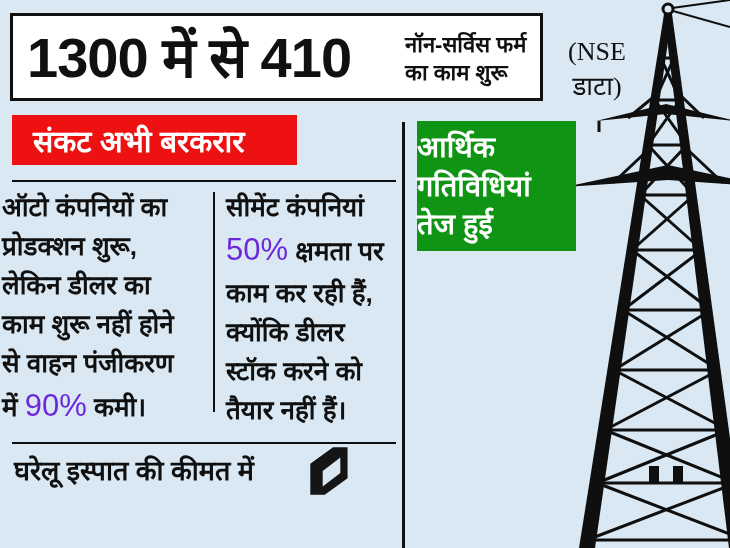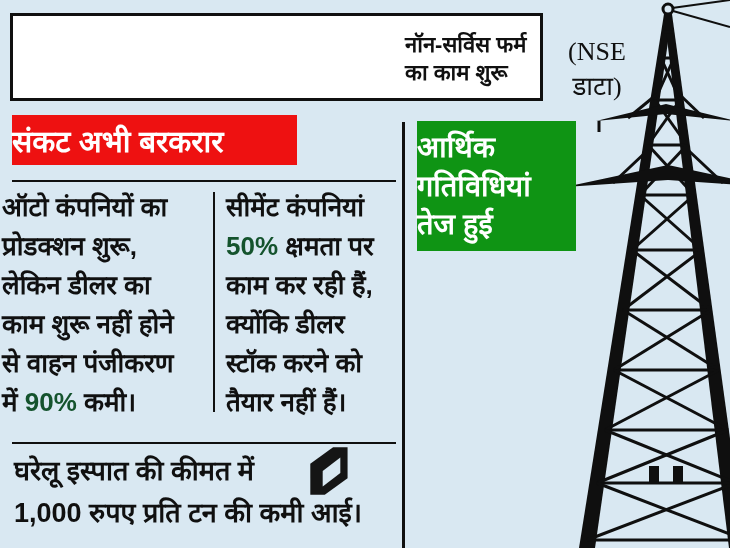--- a/index.html
+++ b/index.html
@@ -25,35 +25,35 @@
     font-size:22px; font-weight:700; line-height:1.28; color:#101010;
   }
   .source-note{
     position:absolute; left:549px; top:34px; width:96px;
     font-family:"Liberation Serif","DejaVu Serif",serif;
     font-size:26px; line-height:1.35; text-align:center; color:#101010; z-index:2;
   }
   
   .crisis-banner{
     position:absolute; left:12px; top:115px; width:285px; height:50px;
-    background:#ee1111; z-index:2; display:flex; align-items:center; 
+    background:#ee1111; z-index:2; display:flex; align-items:center; padding-left:21px;
   }
   .crisis-banner span{ color:#ffffff; font-size:30px; font-weight:700; white-space:nowrap; }
   .rule{ position:absolute; background:#101010; z-index:1; }
   .rule-top   { left:12px; top:180px; width:384px; height:2px; }
   .rule-bottom{ left:12px; top:442px; width:384px; height:2px; }
   .col-divider{ left:213px; top:192px; width:2px; height:220px; }
   .section-divider{ left:402px; top:122px; width:3px; height:426px; }
   .stat-col{
     position:absolute; top:188px; z-index:1;
     font-size:26px; font-weight:600; line-height:1.5; color:#101010;
   }
   .col-auto  { left:2px;  width:194px; }
   .col-cement{ left:226px; width:168px; }
-  .pct-red{ color:#14532d; font-weight:700; font-size:26px; }
+  .pct-red{ color:#6d28d9; font-weight:400; font-size:31px; }
   .steel-note{
     position:absolute; left:14px; top:451px; width:392px; z-index:1;
     font-size:27px; font-weight:600; line-height:1.55; color:#101010;
   }
   .steel-note span{ display:block; }
   .steel-icon{ position:absolute; left:306px; top:443px; width:50px; height:58px; z-index:1; }
   
   .economy-banner{
     position:absolute; left:417px; top:121px; width:159px; height:130px;
     background:#0f9414; z-index:2; padding:7px 0;
@@ -129,20 +129,21 @@
         <line x1="60" y1="183" x2="95" y2="150"></line>
         <line x1="170" y1="183" x2="135" y2="150"></line>
       </g>
 
       <rect x="96" y="466" width="10" height="17" stroke="none"></rect>
       <rect x="120" y="466" width="10" height="17" stroke="none"></rect>
     </g>
   </svg>
 
   <div class="header-box">
+    <div class="headline-number">1300 में से 410</div>
     <div class="headline-sub">नॉन-सर्विस फर्म का काम शुरू</div>
   </div>
   <div class="source-note">(NSE डाटा)</div>
 
   <div class="crisis-banner">
     <span>संकट अभी बरकरार</span>
   </div>
 
   <div class="rule rule-top"></div>
 
@@ -153,21 +154,20 @@
   <div class="rule col-divider"></div>
 
   <div class="stat-col col-cement">
     <span>सीमेंट कंपनियां </span><span class="pct-red">50%</span><span> क्षमता पर काम कर रही हैं, क्योंकि डीलर स्टॉक करने को तैयार नहीं हैं।</span>
   </div>
 
   <div class="rule rule-bottom"></div>
 
   <div class="steel-note">
     <span>घरेलू इस्पात की कीमत में</span>
-    <span>1,000 रुपए प्रति टन की कमी आई।</span>
   </div>
 
   <svg class="steel-icon" viewBox="0 0 48 56" xmlns="http://www.w3.org/2000/svg">
     <path d="M4,20 L26,4 L40,4 L40,34 L18,50 L4,50 Z" fill="#151515"></path>
     <path d="M16,27 L33,14 L33,29 L16,42 Z" fill="#d9e8f2"></path>
   </svg>
 
   <div class="rule section-divider"></div>
 
   <div class="economy-banner">

